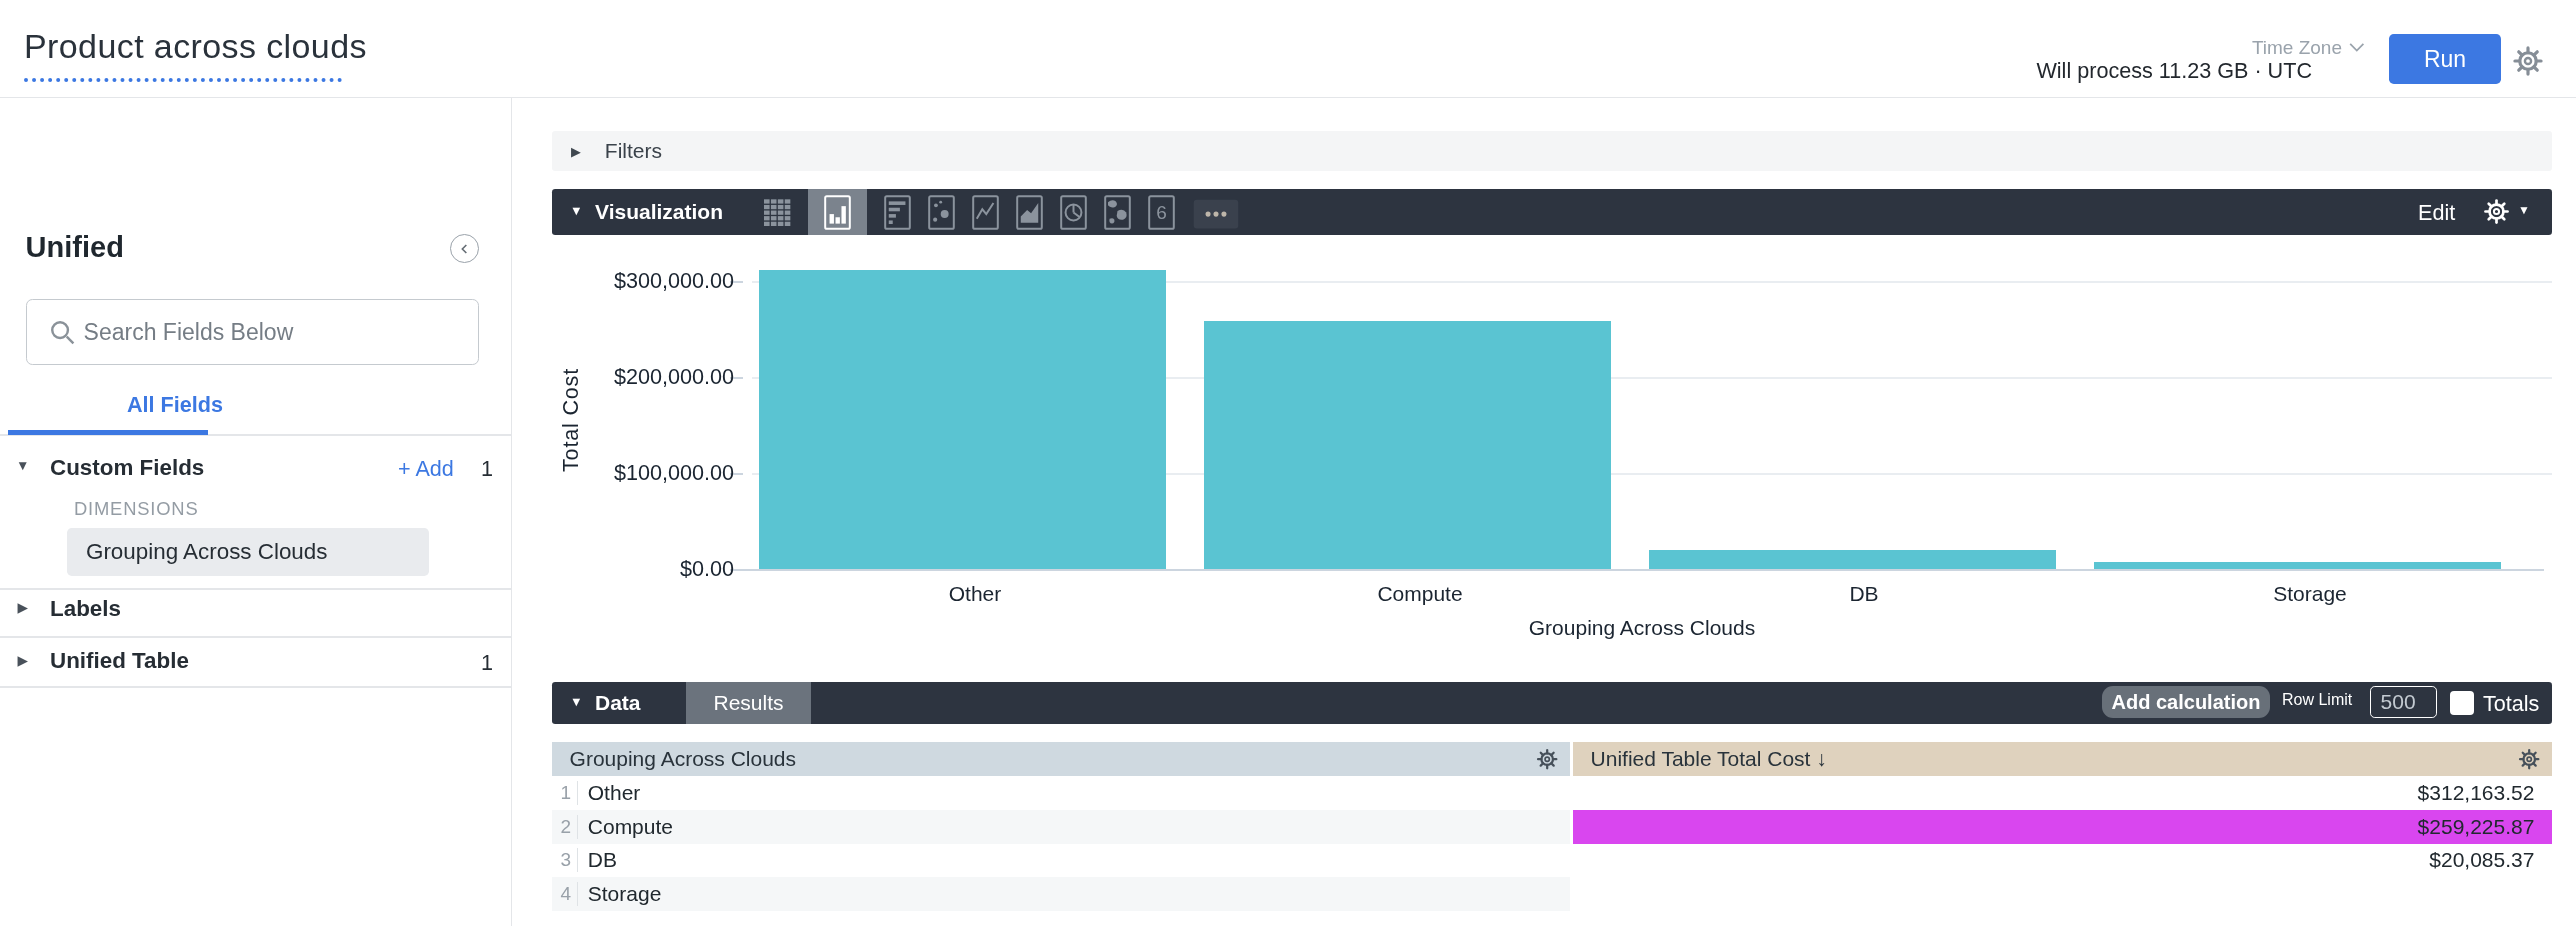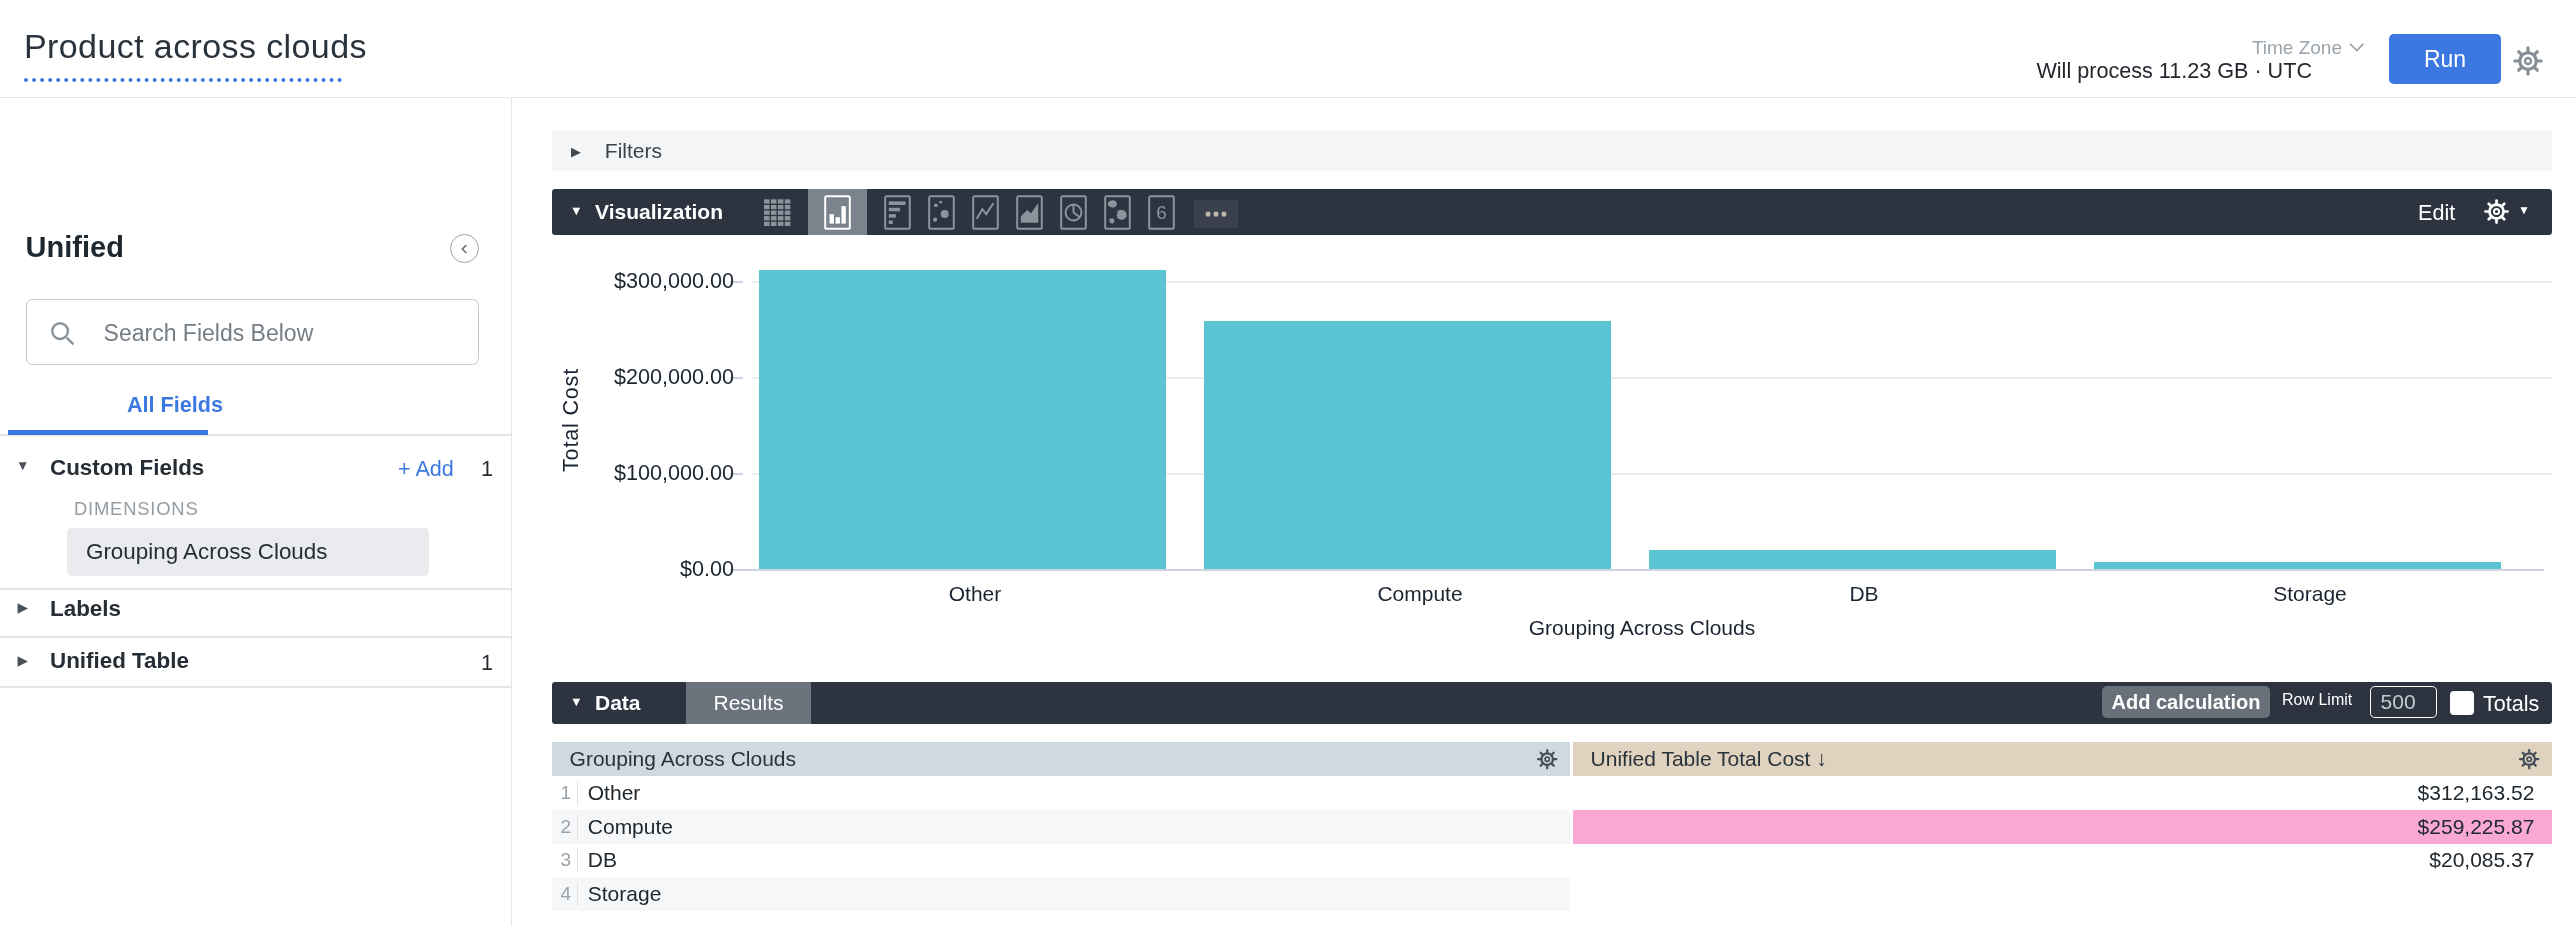--- a/index.html
+++ b/index.html
@@ -19,21 +19,21 @@
   #header-gear{top:45px;right:32px;width:32px;height:32px;color:#868e97;}
   #header-gear svg,#viz-gear svg,.th-gear svg{width:100%;height:100%;}
 
   
   #sidebar{left:0;top:98px;width:512px;height:829px;background:#fff;border-right:1.6px solid #e4e6e9;box-sizing:border-box;}
   #view-name{left:25.6px;top:133px;font-size:29px;font-weight:700;color:#1f272e;}
   #collapse-btn{left:450px;top:136px;width:29px;height:29px;border:1.6px solid #9aa2aa;border-radius:50%;
                 box-sizing:border-box;display:flex;align-items:center;justify-content:center;}
   #collapse-btn svg{width:16px;height:16px;}
   #search-box{left:25.6px;top:201px;width:453px;height:66px;border:1.6px solid #c5cacf;border-radius:6.4px;
-              box-sizing:border-box;display:flex;align-items:flex-end;gap:25px;padding:16px 21px;}
+              box-sizing:border-box;display:flex;align-items:center;gap:5px;padding:4px 21px;}
   #search-box svg{width:29px;height:29px;flex:0 0 auto;}
   #search-input{border:none;outline:none;flex:1;font-size:23px;color:#3a424a;font-family:inherit;background:transparent;}
   #search-input::placeholder{color:#757d85;}
   .fields-tab{top:282px;width:256px;height:50px;text-align:center;line-height:50px;font-size:21.6px;font-weight:700;margin-left:47px;}
   #tab-all-fields{left:0;color:#3c78e2;}
   #tab-in-use{left:256px;color:#2b3239;}
   #tab-underline{left:8px;top:332px;width:200px;height:4.8px;background:#3c78e2;z-index:2;}
   .sb-divider{left:0;width:512px;height:1.6px;background:#e4e6e9;}
   .sb-caret{font-size:13.6px;color:#49515a;}
   .sb-section-label{font-size:22.4px;font-weight:700;color:#262d34;}
@@ -81,42 +81,42 @@
   .bar{background:#5ac4d2;}
   .xlabel{width:320px;text-align:center;font-size:21px;color:#1b2531;}
   #x-axis-title{left:850px;top:381px;width:480px;text-align:center;font-size:21px;color:#1b2531;}
 
   
   #data-bar{left:552px;top:682px;width:2000px;height:42px;background:#2d3440;border-radius:3.2px;}
   #data-caret{left:570px;top:694px;font-size:12.8px;color:#fff;}
   #data-label{left:595px;top:691px;font-size:21px;font-weight:700;color:#fff;}
   #results-tab{left:686px;top:682px;width:125px;height:42px;background:#6b737d;color:#fff;font-size:21px;
                text-align:center;line-height:42px;}
-  #add-calc-btn{left:2102px;top:686px;width:168px;height:32px;background:#687079;border-radius:5px;color:#fff;
+  #add-calc-btn{left:2102px;top:686px;width:168px;height:32px;background:#687079;border-radius:11px;color:#fff;
                 font-size:20px;font-weight:700;text-align:center;line-height:32px;}
   #row-limit-label{left:2282px;top:691px;font-size:16px;color:#fff;}
   #row-limit-input{left:2370px;top:686px;width:67px;height:32px;border:1.6px solid #fff;border-radius:4.8px;
                    background:transparent;color:#c3cad1;font-size:21px;padding:0 0 0 9.6px;box-sizing:border-box;
                    font-family:inherit;outline:none;}
   #totals-checkbox{left:2450px;top:691px;width:24px;height:24px;background:#fff;border-radius:4px;}
   #totals-label{left:2483px;top:691px;font-size:21.6px;color:#fff;}
 
   
   #th-dim{left:552px;top:742px;width:1018px;height:34px;background:#cfd9e0;}
   #th-meas{left:1573px;top:742px;width:979px;height:34px;background:#dfd2be;}
   .th-label{position:absolute;left:17.6px;top:0;font-size:21px;line-height:34px;color:#29333b;}
   .th-gear{position:absolute;right:11.2px;top:5.6px;width:22.4px;height:22.4px;color:#46505a;}
   .cell-dim{left:552px;width:1018px;height:34px;display:flex;align-items:center;}
   .cell-val{left:1573px;width:979px;height:34px;text-align:right;font-size:21px;line-height:34px;
             padding-right:17.6px;box-sizing:border-box;color:#21292f;}
   .row-num{display:inline-block;width:19px;text-align:right;font-size:19px;color:#99a1a9;}
   .row-sep{display:inline-block;width:0.8px;height:24px;background:#dfe3e6;margin-left:5.6px;margin-right:10.4px;}
   .row-label{font-size:21px;color:#21292f;}
   .alt-dim{background:#f5f7f8;}
-  .alt-val{background:#f9a8d4;}
+  .alt-val{background:#d946ef;}
 </style>
 </head>
 <body>
 
 <div id="page">
 
   <div id="header" class="abs">
     <div id="page-title" class="abs">Product across clouds</div>
     <div id="title-underline" class="abs"></div>
     <div id="tz" class="abs">

